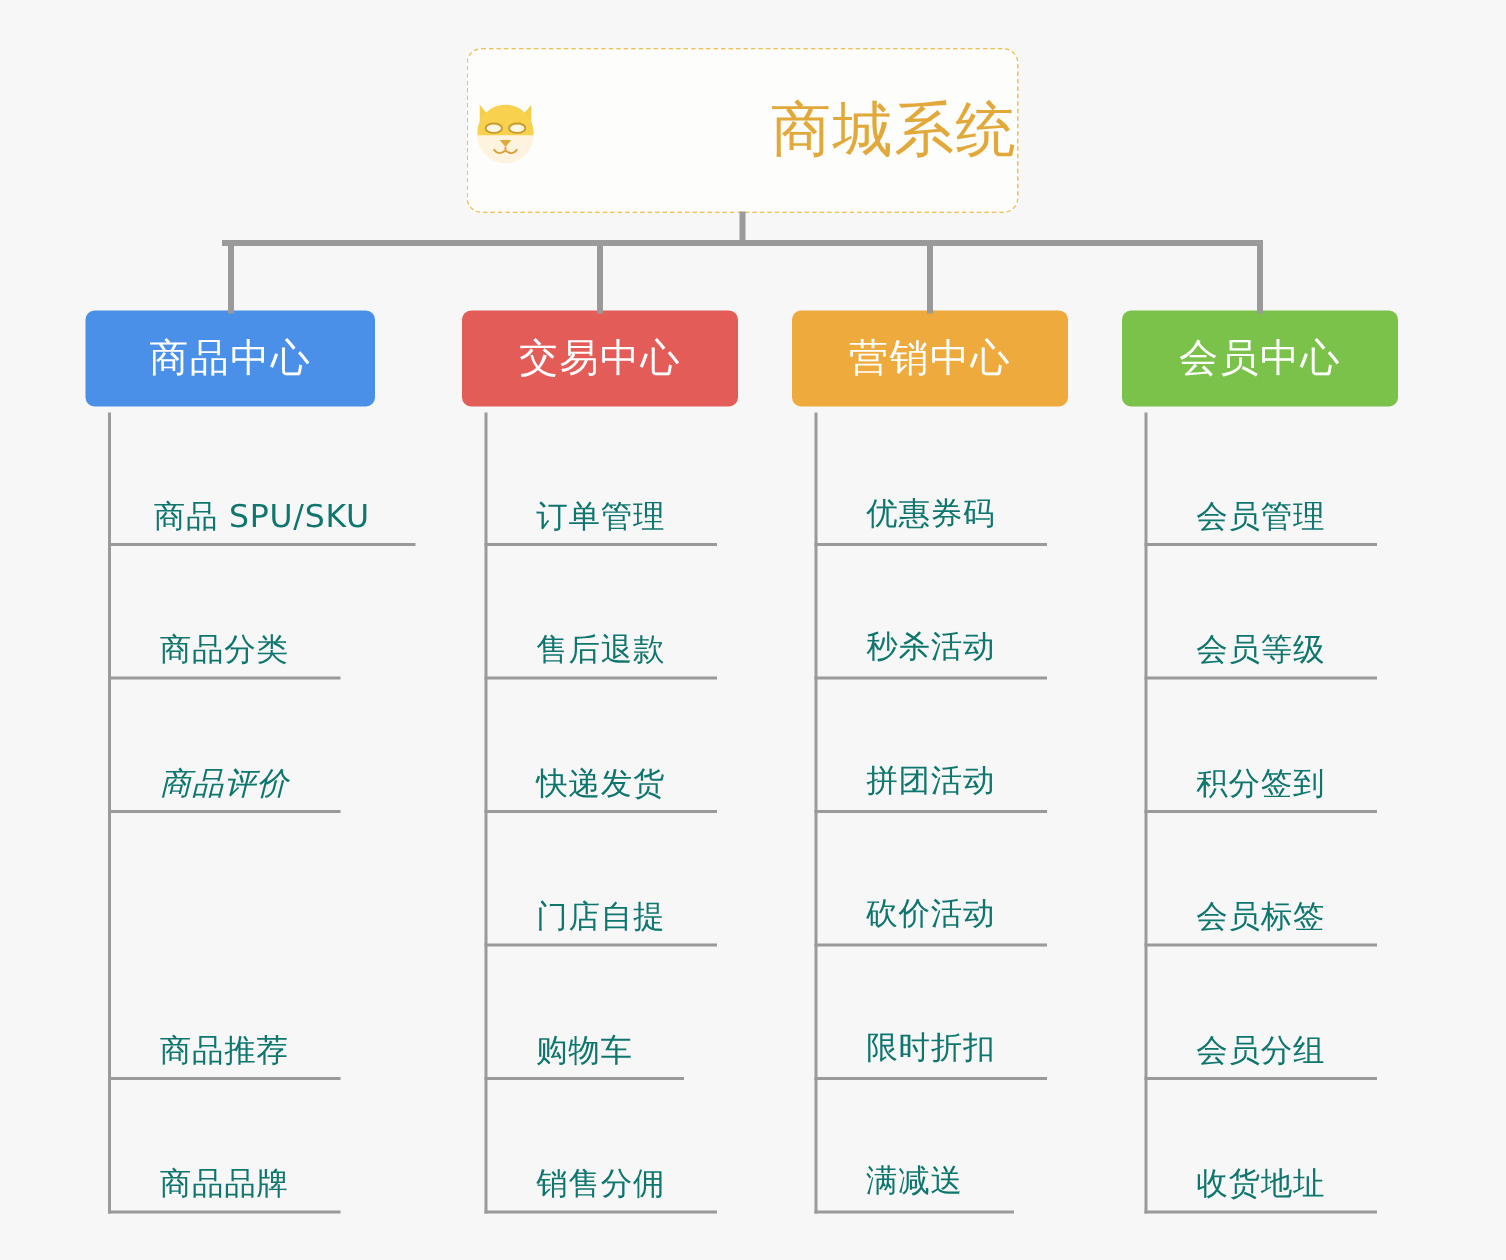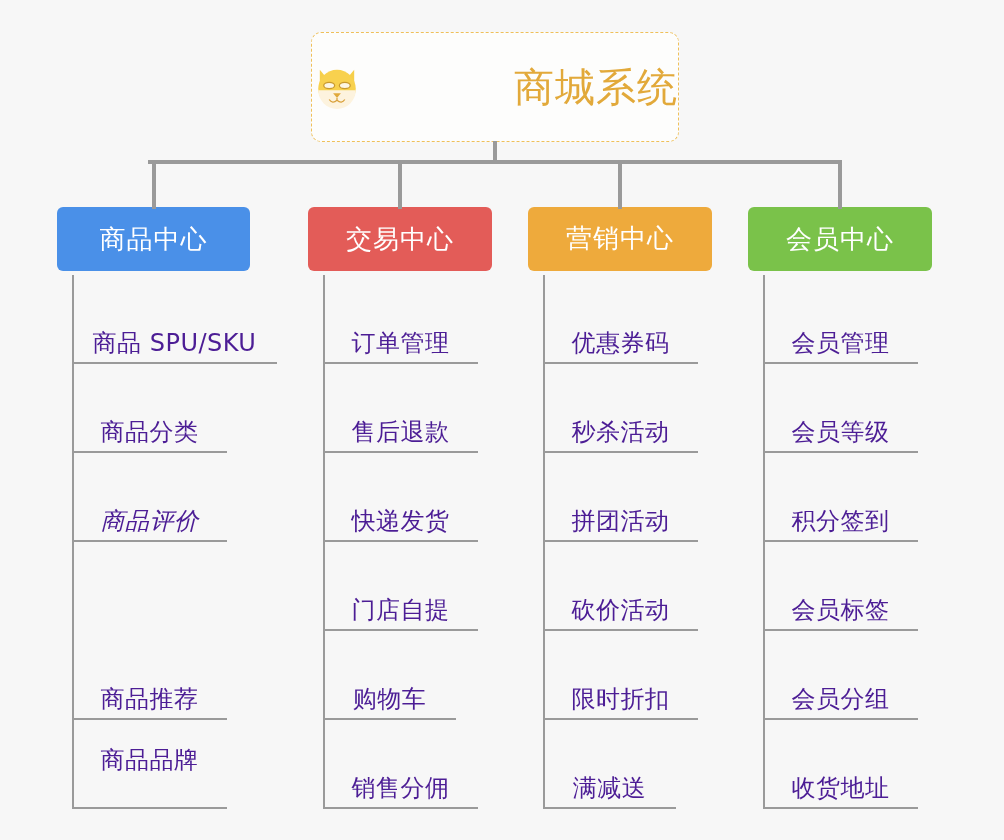--- a/index.html
+++ b/index.html
@@ -111,22 +111,22 @@
     position: absolute;
     left: 0;
     height: 89px;
     display: flex;
     align-items: flex-end;
     justify-content: center;
     border-bottom: 2px solid #9a9a9a;
     padding-bottom: 6px;
   }
   .leaf-label {
-    font-size: 24px;
-    color: #4c1d95;
+    font-size: 21px;
+    color: #0f766e;
     line-height: 1.1;
     white-space: nowrap;
     letter-spacing: 0.5px;
   }
 </style>
 </head>
 <body>
 
 <div id="diagram">
 
@@ -162,21 +162,21 @@
         </div>
         <div class="leaf-item" style="top: 89px; width: 155px;">
           <span class="leaf-label">商品分类</span>
         </div>
         <div class="leaf-item" style="top: 178px; width: 155px; font-style: italic;">
           <span class="leaf-label">商品评价</span>
         </div>
         <div class="leaf-item" style="top: 356px; width: 155px;">
           <span class="leaf-label">商品推荐</span>
         </div>
-        <div class="leaf-item" style="top: 445px; width: 155px; align-items: center;">
+        <div class="leaf-item" style="top: 445px; width: 155px;">
           <span class="leaf-label">商品品牌</span>
         </div>
       </div>
       <div class="cat-box" style="left: 308px; width: 184px; background: rgb(227, 92, 88);">
         <span class="cat-label">交易中心</span>
       </div>
       <div class="leaf-col" style="left: 323px; width: 240px; height: 534px;">
         <div class="leaf-spine" style="height: 534px;"></div>
         <div class="leaf-item" style="top: 0px; width: 155px;">
           <span class="leaf-label">订单管理</span>
@@ -193,21 +193,21 @@
         <div class="leaf-item" style="top: 356px; width: 133px;">
           <span class="leaf-label">购物车</span>
         </div>
         <div class="leaf-item" style="top: 445px; width: 155px; text-align: center;">
           <span class="leaf-label">销售分佣</span>
         </div>
       </div>
       <div class="cat-box" style="left: 528px; width: 184px; background: rgb(238, 170, 60); font-family: Liberation Serif, serif;">
         <span class="cat-label">营销中心</span>
       </div>
-      <div class="leaf-col" style="left: 543px; width: 240px; height: 534px;">
+      <div class="leaf-col" style="left: 543px; width: 240px; height: 534px; font-family: Liberation Mono, monospace;">
         <div class="leaf-spine" style="height: 534px;"></div>
         <div class="leaf-item" style="top: 0px; width: 155px;">
           <span class="leaf-label">优惠券码</span>
         </div>
         <div class="leaf-item" style="top: 89px; width: 155px;">
           <span class="leaf-label">秒杀活动</span>
         </div>
         <div class="leaf-item" style="top: 178px; width: 155px;">
           <span class="leaf-label">拼团活动</span>
         </div>

